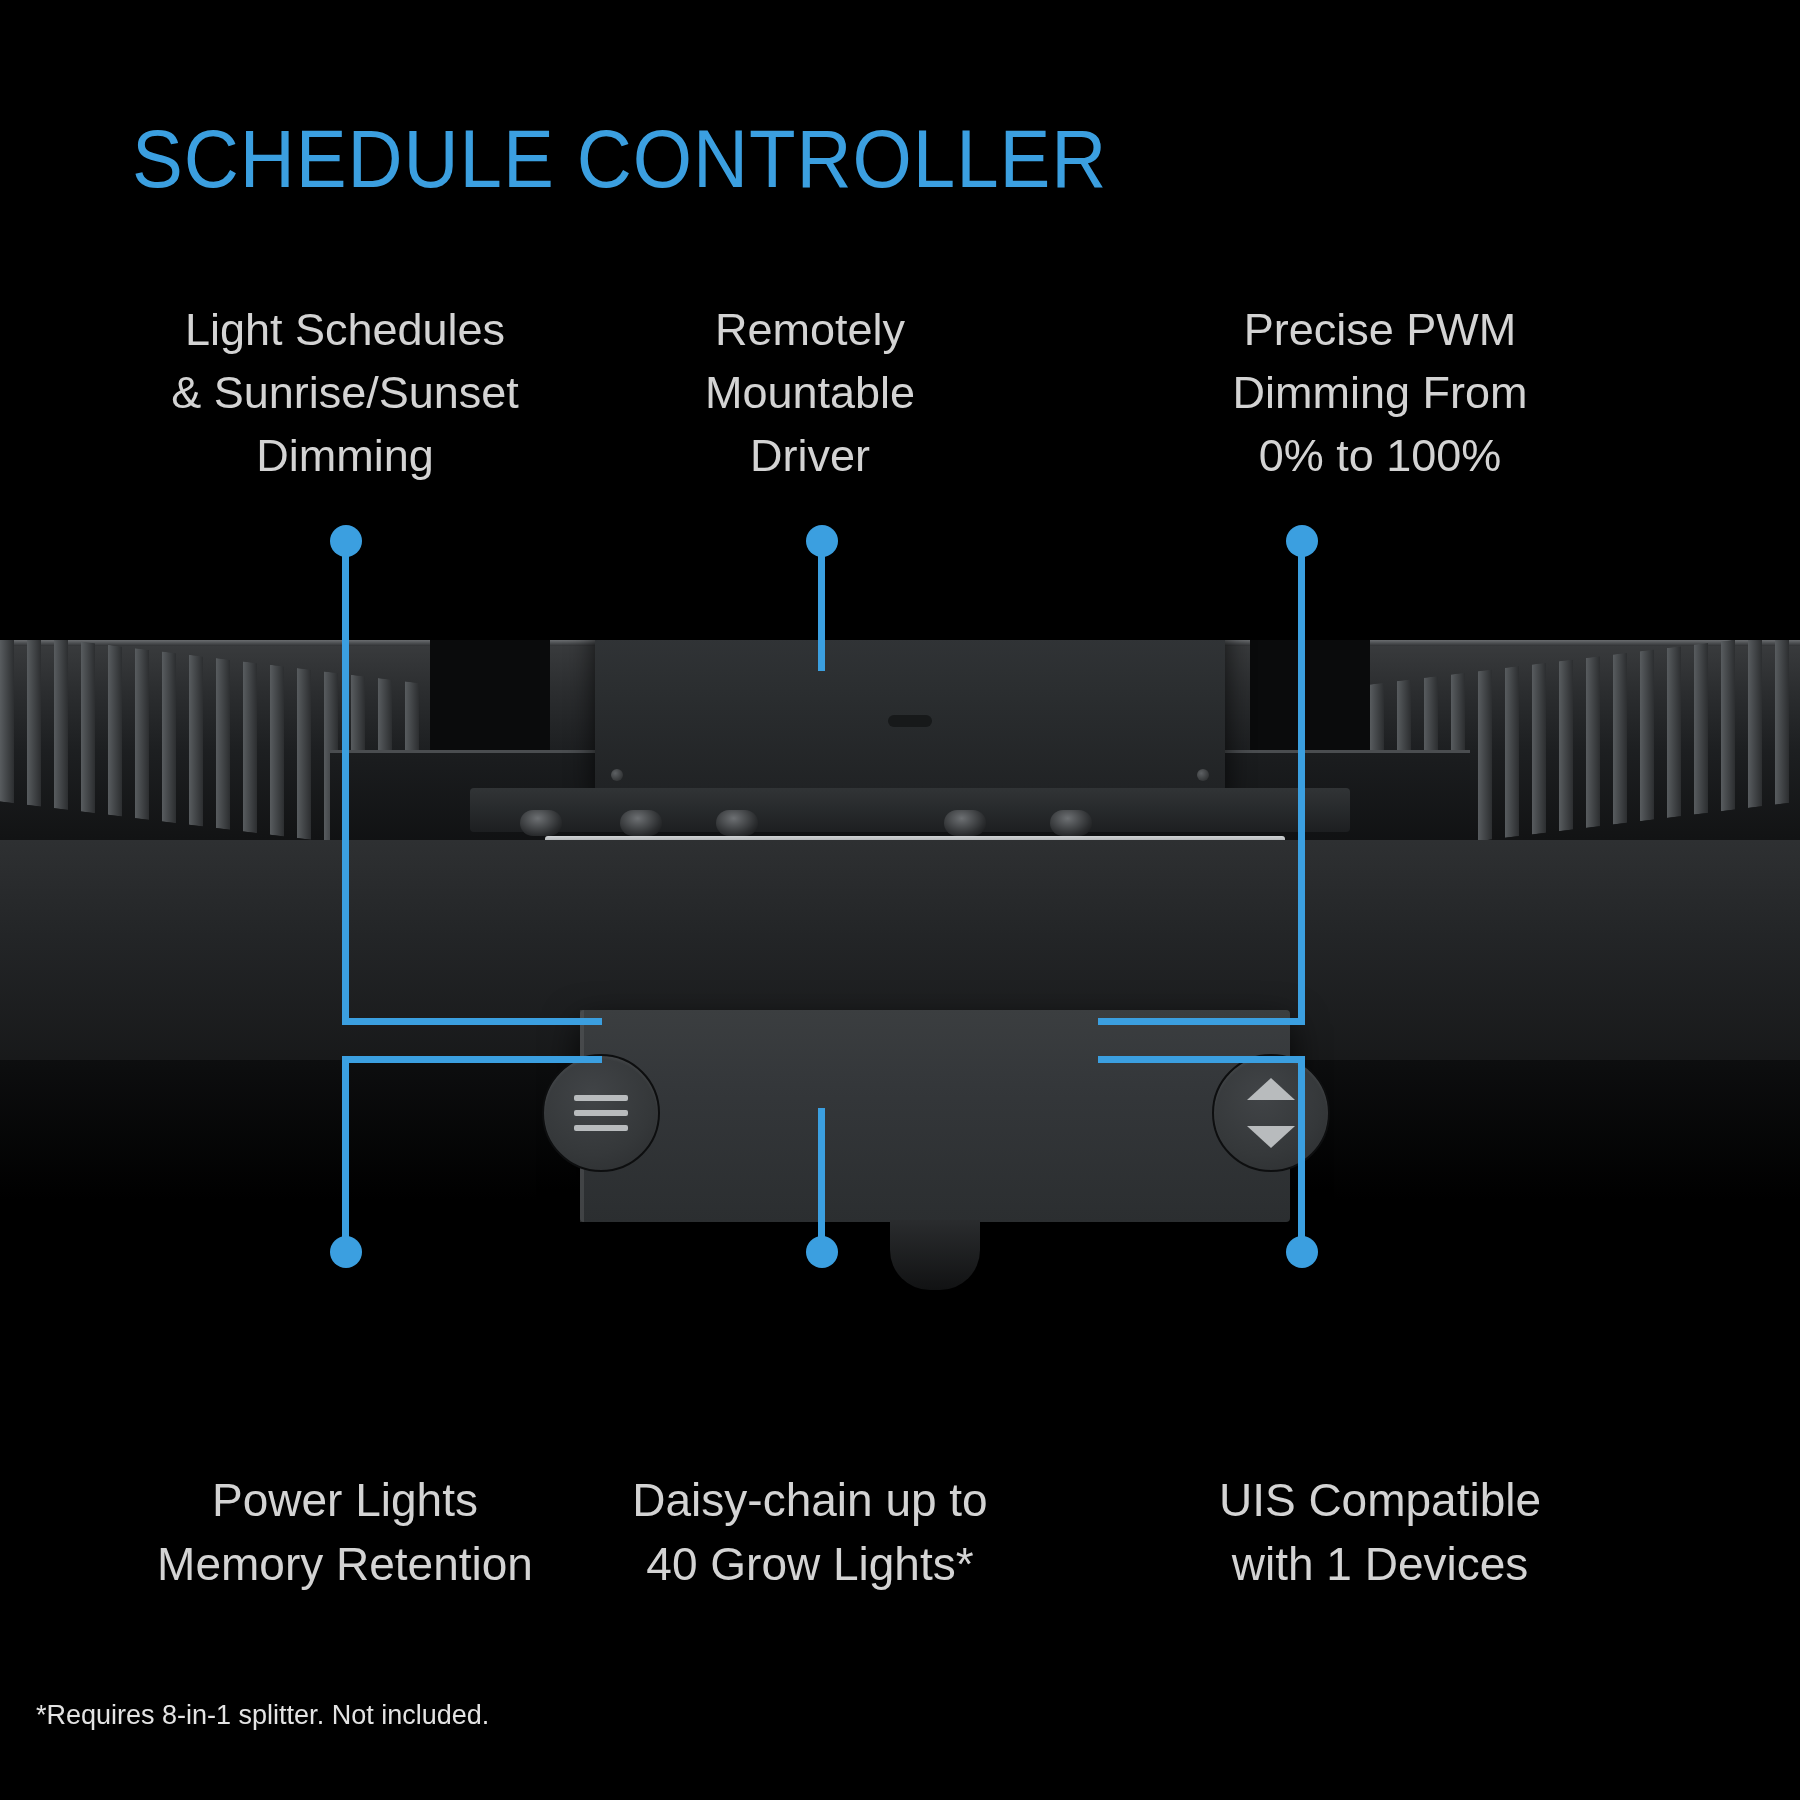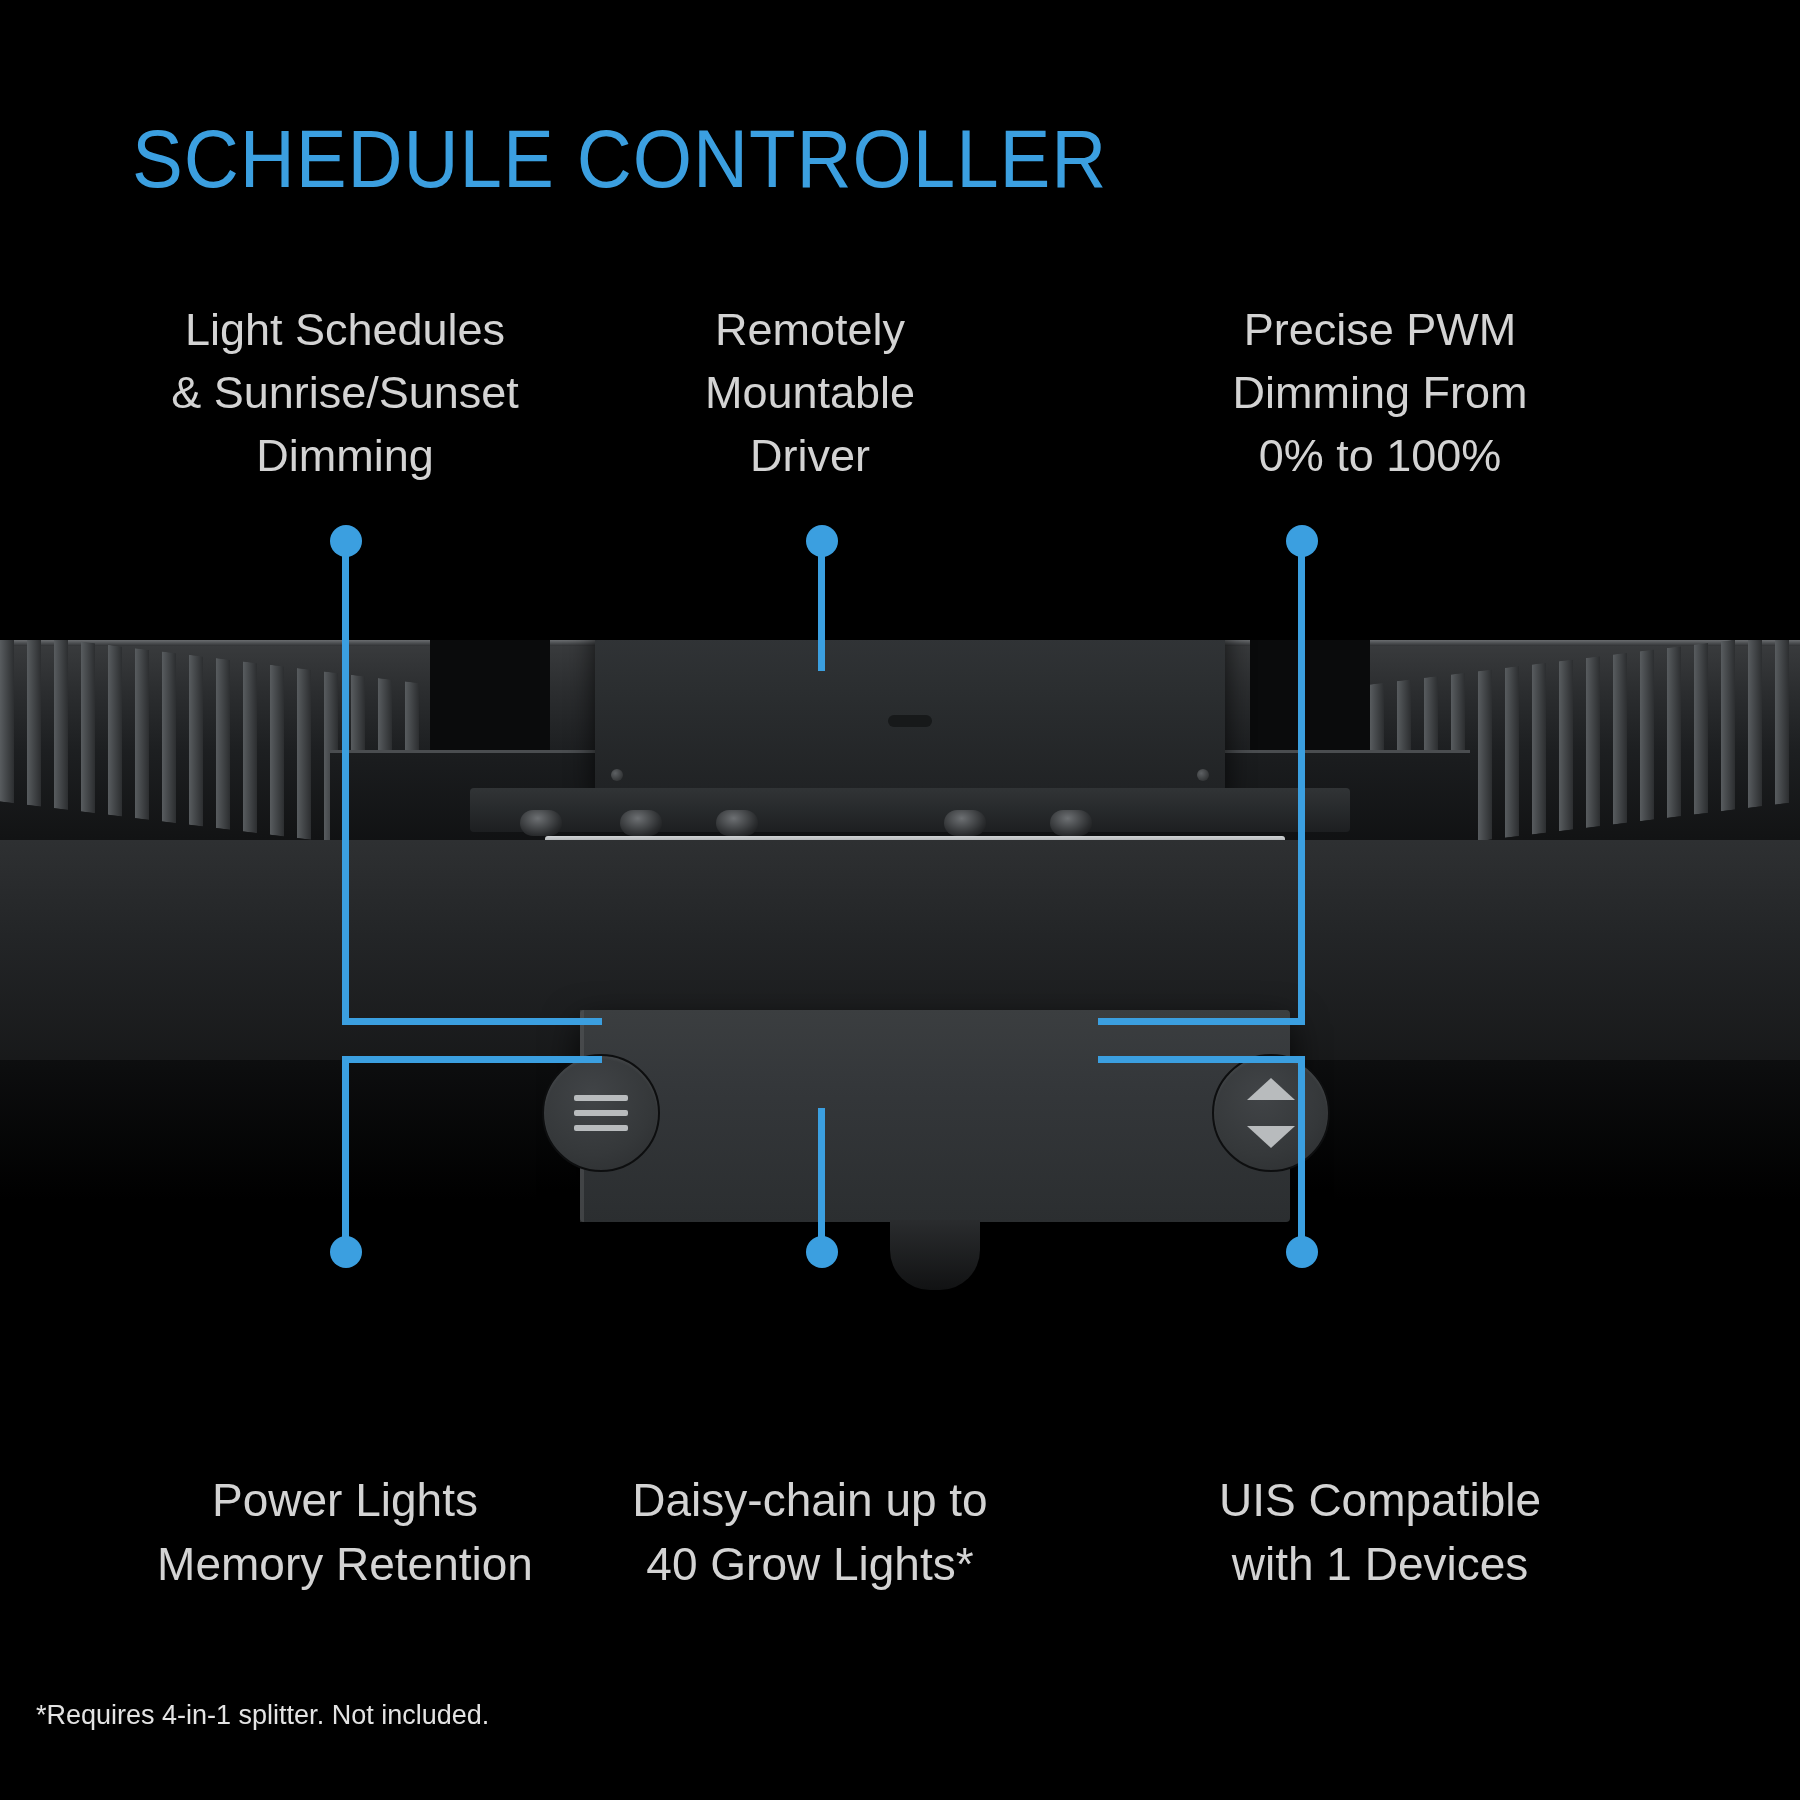--- a/index.html
+++ b/index.html
@@ -334,15 +334,15 @@
   <div class="vline" style="left:342px; top:1056px; height:190px;"></div>
   <div class="hline" style="left:342px; top:1056px; width:260px;"></div>
 
   <div class="dot" style="left:806px; top:1236px;"></div>
   <div class="vline" style="left:818px; top:1108px; height:140px;"></div>
 
   <div class="dot" style="left:1286px; top:1236px;"></div>
   <div class="vline" style="left:1298px; top:1056px; height:190px;"></div>
   <div class="hline" style="left:1098px; top:1056px; width:207px;"></div>
 
-  <div class="footnote">*Requires 4-in-1 splitter. Not included.</div>
+  <div class="footnote">*Requires 8-in-1 splitter. Not included.</div>
 
 </div>
 
 </body></html>

